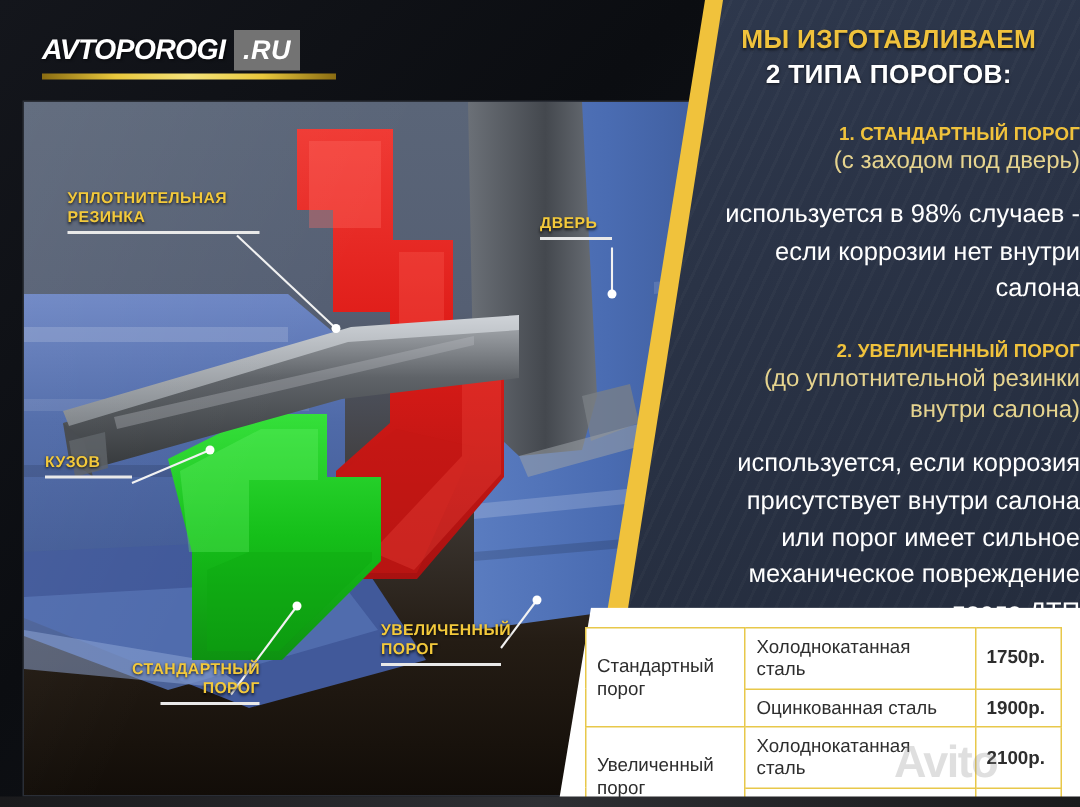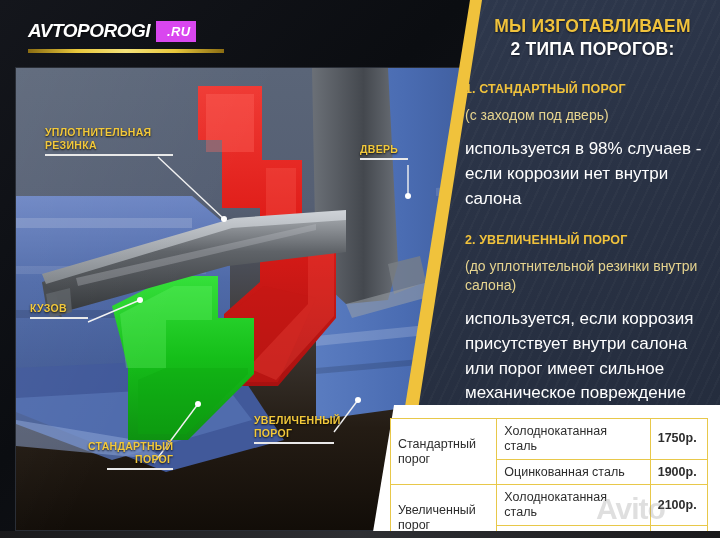--- a/index.html
+++ b/index.html
@@ -33,22 +33,22 @@
   .logo{
     position:absolute; left:28px; top:20px;
     display:flex; align-items:center; gap:6px;
   }
   .logo-word{
     font-size:19px; font-weight:bold; font-style:italic;
     color:#ffffff; letter-spacing:-.5px;
     text-shadow:1px 1px 2px rgba(0,0,0,.6);
   }
   .logo-badge{
-    background:#d946ef; color:#fff; font-size:13px; font-weight:bold;
-    font-style:italic; padding:3px 6px 3px 11px; letter-spacing:.3px;
+    background:#737373; color:#fff; font-size:18px; font-weight:bold;
+    font-style:italic; padding:3px 6px 3px 6px; letter-spacing:.3px;
   }
   .logo-bar{
     position:absolute; left:28px; top:49px; width:196px; height:4px;
     background:linear-gradient(90deg,#8a6c12 0%,#e8c73c 25%,#f4e27a 50%,#e8c73c 75%,#8a6c12 100%);
   }
 
   
   .art{ position:absolute; inset:0; }
   .art svg{ display:block; width:100%; height:100%; }
 
@@ -92,23 +92,23 @@
   .hdr{ padding-top:16px; text-align:center; }
   .hdr-l1{
     color:#f0c23c; font-size:17.5px; font-weight:bold; letter-spacing:.2px;
     text-shadow:0 1px 2px rgba(0,0,0,.6);
   }
   .hdr-l2{
     color:#ffffff; font-size:17.5px; font-weight:bold; margin-top:2px;
     letter-spacing:.2px; text-shadow:0 1px 2px rgba(0,0,0,.6);
   }
 
-  .block{ margin-top:22px; }
+  .block{ margin-top:22px;text-align:right; }
   .b-title{ color:#f0c23c; font-size:12.5px; font-weight:bold; letter-spacing:.1px; }
-  .b-sub{ color:#e6d48f; font-size:14px; line-height:1.32; margin-top:10px; }
+  .b-sub{ color:#e6d48f; font-size:16px; line-height:1.32; margin-top:1px; }
   .b-body{ color:#ffffff; font-size:17px; line-height:1.45; margin-top:13px; }
 
   
   .table-bg{
     position:absolute; left:372px; top:405px; width:348px; height:133px;
     background:#ffffff;
     clip-path:polygon(22px 0, 348px 0, 348px 133px, 0 133px);
   }
   .ptable{
     position:absolute; left:390px; top:418px; width:318px;

